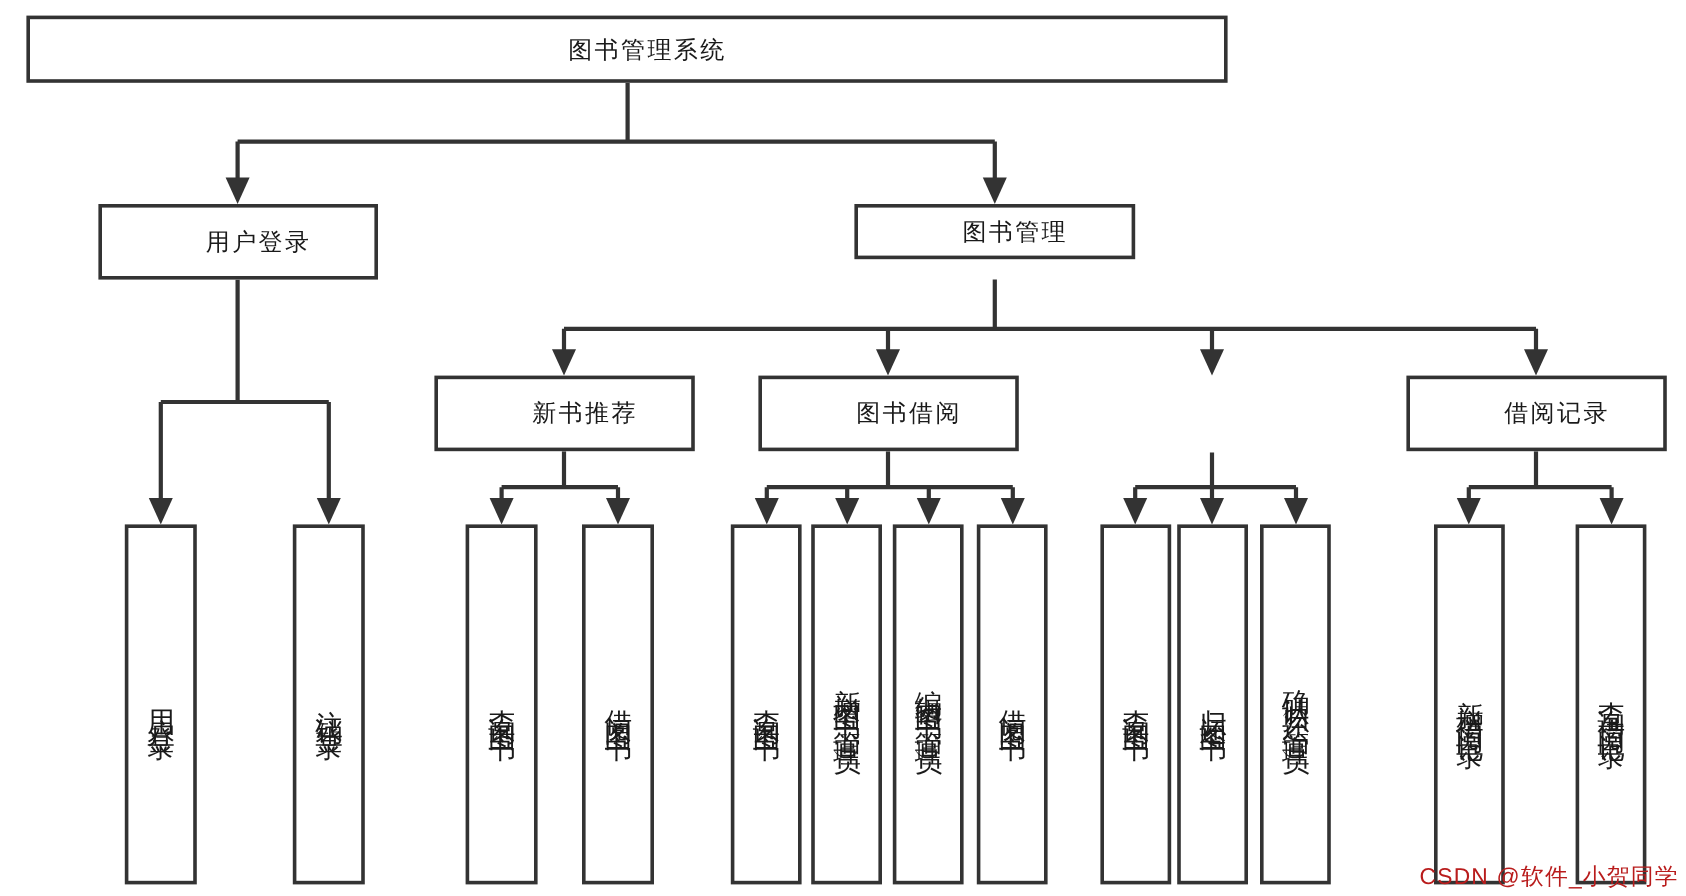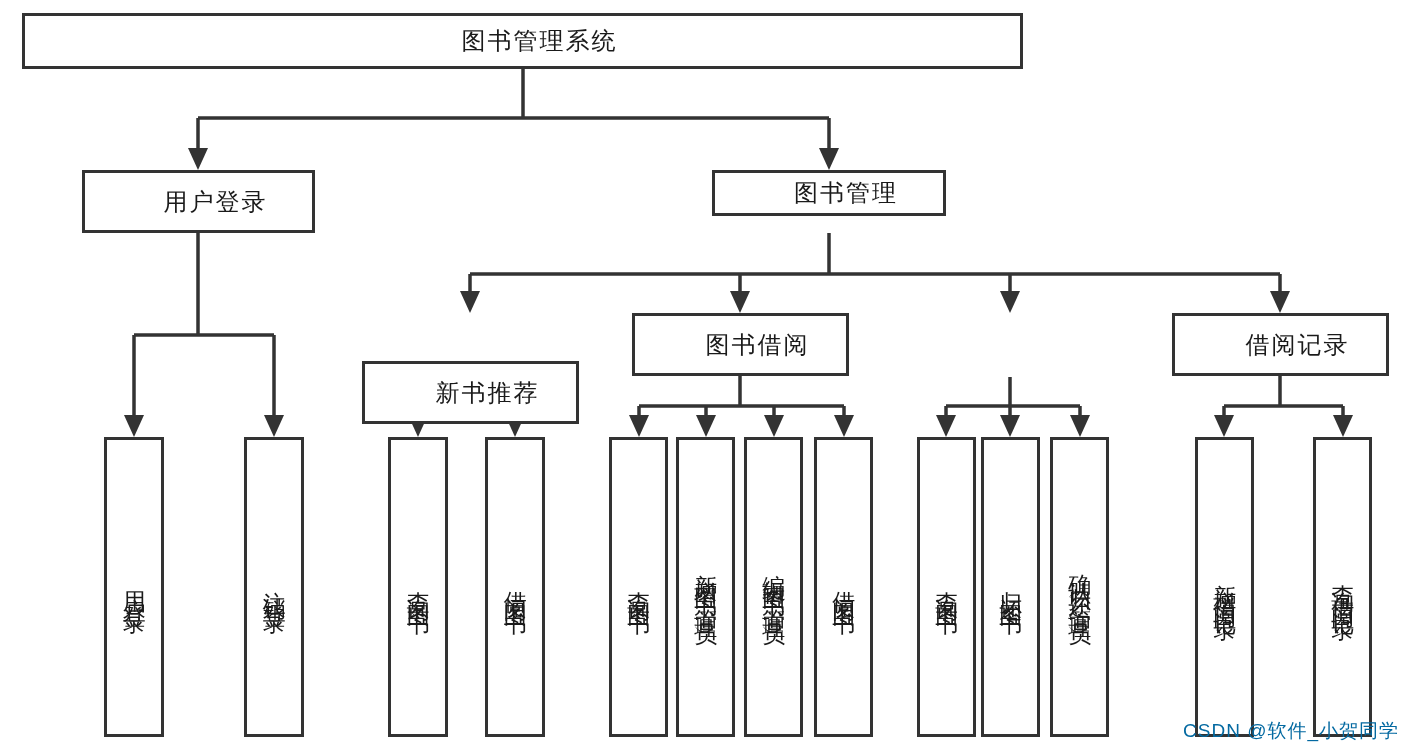--- a/index.html
+++ b/index.html
@@ -27,38 +27,38 @@
     position: absolute;
     box-sizing: border-box;
     border: 3px solid #333333;
     background: #ffffff;
     display: flex;
     align-items: center;
     justify-content: center;
     text-align: center;
   }
   .box-h {
-    font-size: 24px;
+    font-size: 20px;
     letter-spacing: 2px;
     padding-left: 34px;
   }
   .box-v {
     writing-mode: vertical-rl;
     text-orientation: mixed;
     font-size: 23px;
     letter-spacing: 7px;
     line-height: 1.2;
   }
   .watermark {
     position: absolute;
     right: 6px;
     bottom: 3px;
     font-size: 19px;
     letter-spacing: 1px;
-    color: #0369a1;
+    color: #b91c1c;
     z-index: 5;
     white-space: nowrap;
   }
 </style>
 </head>
 <body>
 
 <div class="canvas">
 
   <svg class="connectors" viewBox="0 0 1405 747" xmlns="http://www.w3.org/2000/svg">
@@ -102,21 +102,21 @@
       <polygon points="1214,415 1234,415 1224,437"></polygon>
       <polygon points="1333,415 1353,415 1343,437"></polygon>
     </g>
   </svg>
 
   <div class="node box-h" style="left:22px; top:13px; width:1001px; height:56px;">图书管理系统</div>
 
   <div class="node box-h" style="left:82px; top:170px; width:233px; height:63px;">用户登录</div>
   <div class="node box-h" style="left:712px; top:170px; width:234px; height:46px;">图书管理</div>
 
-  <div class="node box-h" style="left:362px; top:313px; width:217px; height:63px;margin-top:48px;">新书推荐</div>
+  <div class="node box-h" style="left:362px; top:313px; width:217px; height:63px;">新书推荐</div>
   <div class="node box-h" style="left:632px; top:313px; width:217px; height:63px;">图书借阅</div>
   <div class="node box-h" style="left:1172px; top:313px; width:217px; height:63px;text-align:right;">借阅记录</div>
 
   <div class="node box-v" style="left:104px; top:437px; width:60px; height:300px;">用户登录</div>
   <div class="node box-v" style="left:244px; top:437px; width:60px; height:300px;">注销登录</div>
 
   <div class="node box-v" style="left:388px; top:437px; width:60px; height:300px;">查询图书</div>
   <div class="node box-v" style="left:485px; top:437px; width:60px; height:300px;">借阅图书</div>
 
   <div class="node box-v" style="left:609px; top:437px; width:59px; height:300px;">查询图书</div>

